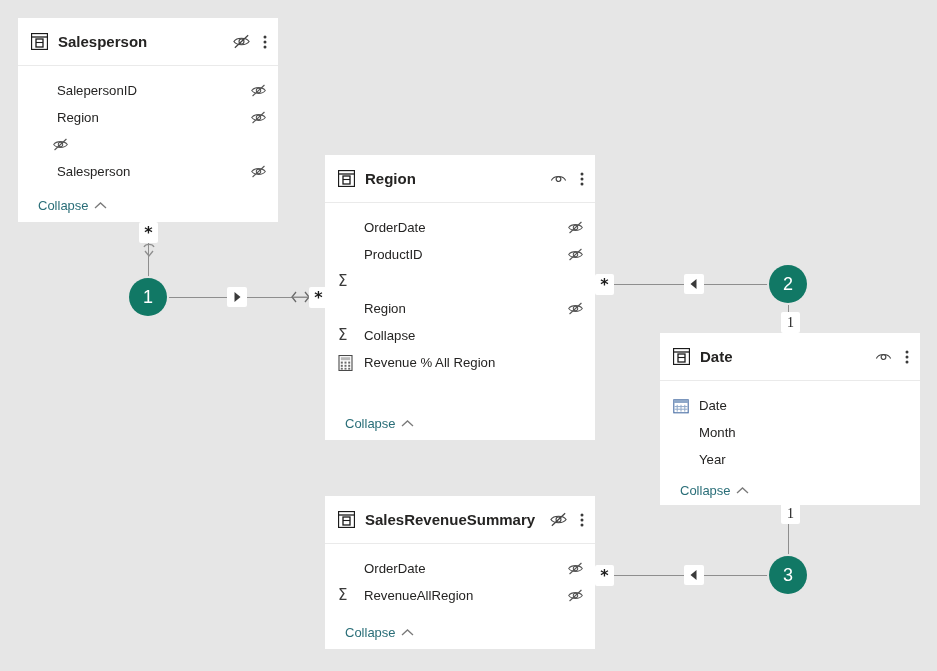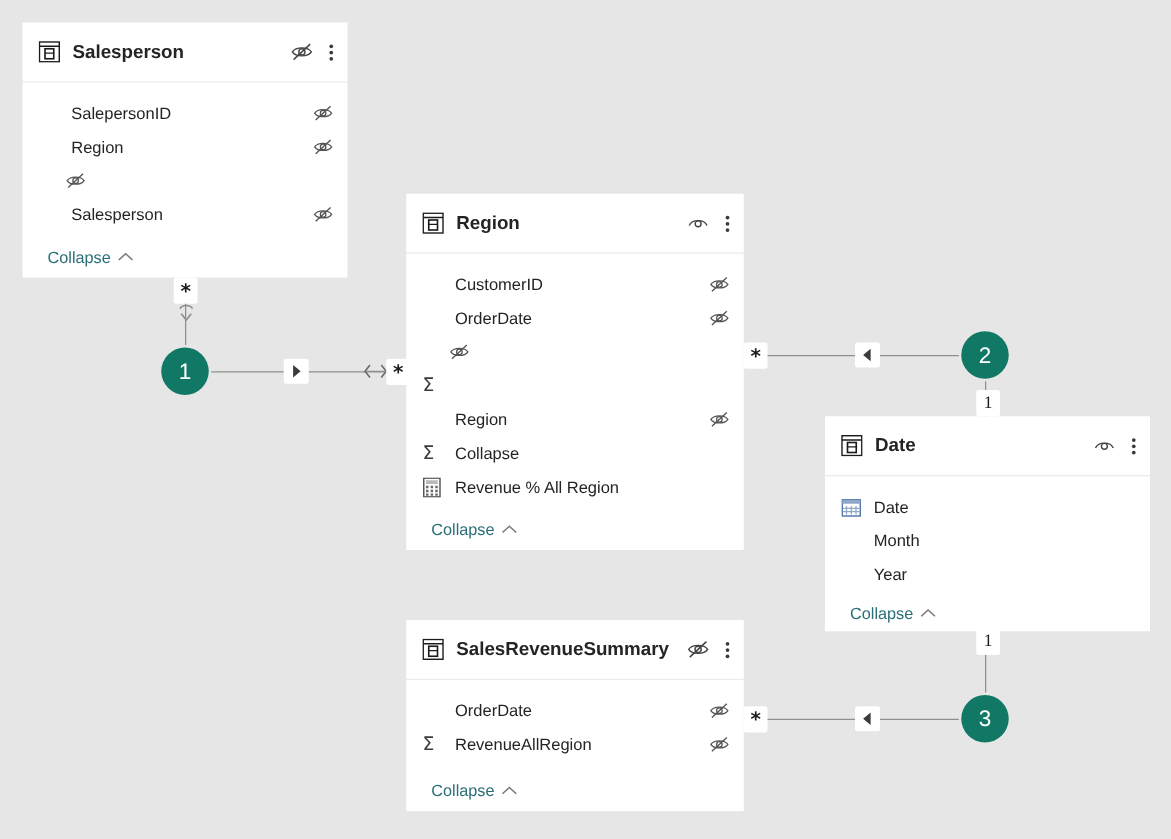--- a/index.html
+++ b/index.html
@@ -274,42 +274,32 @@
         <svg width="4" height="16" viewBox="0 0 4 16">
           <circle cx="2" cy="3" r="1.5" fill="#3a3a3a"></circle>
           <circle cx="2" cy="8" r="1.5" fill="#3a3a3a"></circle>
           <circle cx="2" cy="13" r="1.5" fill="#3a3a3a"></circle>
         </svg>
       </span>
     </div>
     <div class="field-list">
       <div class="field-row">
         <span class="field-icon"></span>
-        <span class="field-name">CustomerID</span>
-        <span class="field-eye">
-          <svg width="17" height="17" viewBox="0 0 20 20">
-            <path d="M2 10 C5 5.5, 15 5.5, 18 10 C15 14.5, 5 14.5, 2 10 Z" fill="none" stroke="#555" stroke-width="1.2"></path>
-            <circle cx="10" cy="10" r="2.6" fill="none" stroke="#555" stroke-width="1.2"></circle>
-            <line x1="3" y1="16.5" x2="17" y2="3.5" stroke="#555" stroke-width="1.3"></line>
-          </svg>
-        </span>
-      </div>
-      <div class="field-row">
-        <span class="field-icon"></span>
         <span class="field-name">OrderDate</span>
         <span class="field-eye">
           <svg width="17" height="17" viewBox="0 0 20 20">
             <path d="M2 10 C5 5.5, 15 5.5, 18 10 C15 14.5, 5 14.5, 2 10 Z" fill="none" stroke="#555" stroke-width="1.2"></path>
             <circle cx="10" cy="10" r="2.6" fill="none" stroke="#555" stroke-width="1.2"></circle>
             <line x1="3" y1="16.5" x2="17" y2="3.5" stroke="#555" stroke-width="1.3"></line>
           </svg>
         </span>
       </div>
       <div class="field-row">
         <span class="field-icon"></span>
+        <span class="field-name">ProductID</span>
         <span class="field-eye">
           <svg width="17" height="17" viewBox="0 0 20 20">
             <path d="M2 10 C5 5.5, 15 5.5, 18 10 C15 14.5, 5 14.5, 2 10 Z" fill="none" stroke="#555" stroke-width="1.2"></path>
             <circle cx="10" cy="10" r="2.6" fill="none" stroke="#555" stroke-width="1.2"></circle>
             <line x1="3" y1="16.5" x2="17" y2="3.5" stroke="#555" stroke-width="1.3"></line>
           </svg>
         </span>
       </div>
       <div class="field-row">
         <span class="field-icon">

